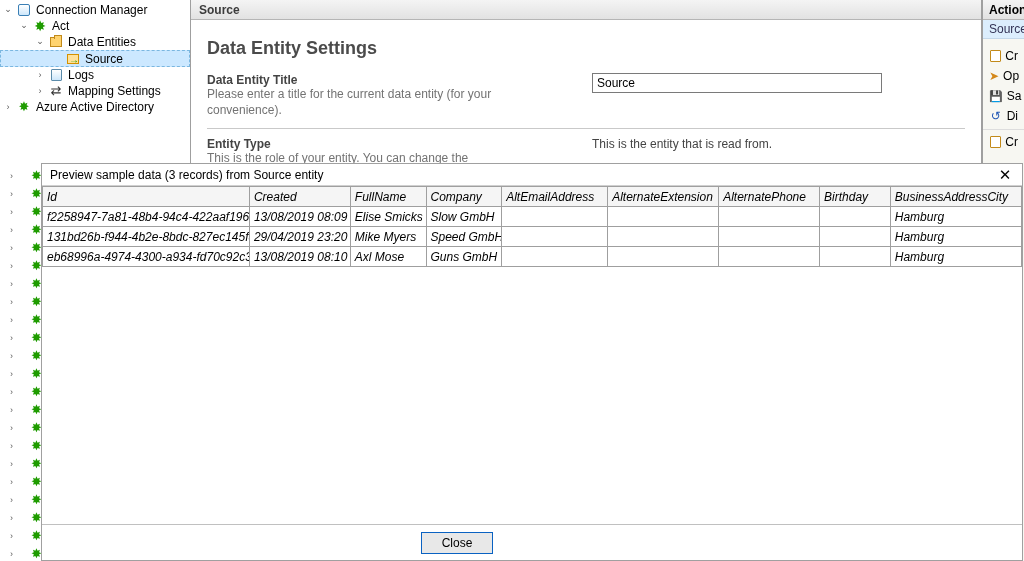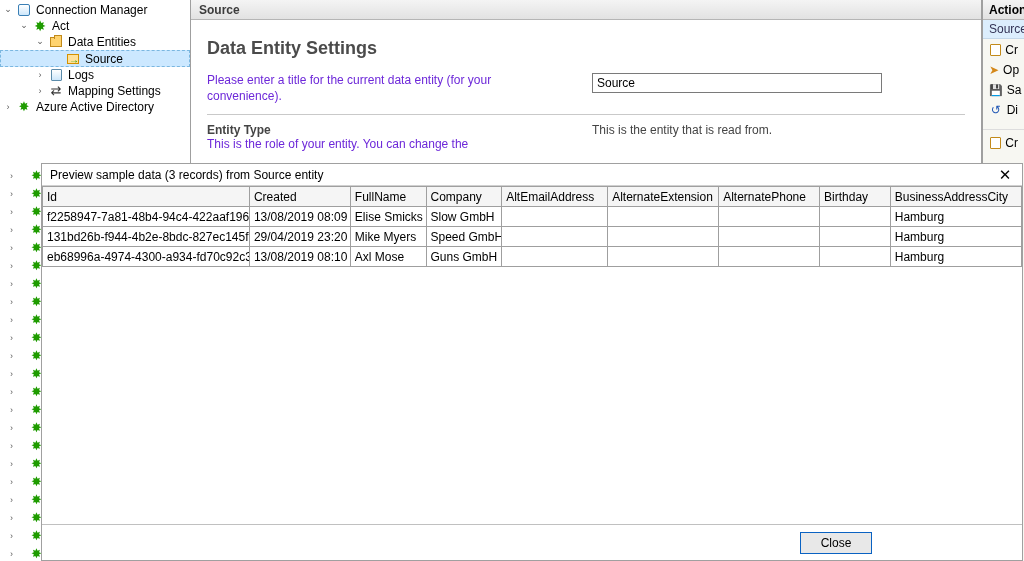--- a/index.html
+++ b/index.html
@@ -46,61 +46,61 @@
     height: 20px; background: linear-gradient(#f4f4f4,#e2e2e2); border-bottom: 1px solid #b5b5b5;
     padding: 0 8px; font-weight: bold; font-size: 12px; color: #3b3b3b; display: flex; align-items: center;
   }
   .settings {
     padding: 18px 16px 0 16px; color:#333; overflow:hidden; flex:1; position:relative;
   }
   .settings h2 { margin:0 0 14px 0; font-size: 18px; font-weight: bold; color:#4b4b4b; }
   .row { display:flex; align-items:flex-start; gap:40px; margin-bottom:10px; }
   .row .lbl { width:345px; }
   .row .lbl .title { font-weight:bold; font-size:12px; color:#444; }
-  .row .lbl .desc { font-size:12px; color:#6d28d9; line-height:1.3; }
+  .row .lbl .desc { font-size:12px; color:#737373; line-height:1.3; }
   .row .field { flex:1; }
   .row input[type=text] { width: 290px; height:20px; border:1px solid #7a7a7a; padding:0 4px; font: inherit; }
   .divider { height:1px; background:#c9c9c9; margin:8px 0 8px 0; }
   .row .static { color:#444; font-size:12px; }
 
   
   .actions {
     width: 42px;  background:#f7f7f2; border-left:1px solid #9f9f9f; overflow:hidden;
   }
   .actions-header { height:20px; background:linear-gradient(#f4f4f4,#e2e2e2); border-bottom:1px solid #b5b5b5; font-weight:bold; padding:0 6px; display:flex; align-items:center; }
   .actions-sub { background:#dceefd; font-weight:normal; padding:2px 6px; color:#335; border-bottom:1px solid #c4d8ea; }
   .actions-list { padding:4px 0; }
-  .action-item { display:flex; align-items:flex-start; height:20px; padding:0 6px; gap:4px; white-space:nowrap; }
+  .action-item { display:flex; align-items:flex-end; height:20px; padding:0 6px; gap:4px; white-space:nowrap; }
   .ai-icon { width:14px; height:14px; display:inline-flex; align-items:center; justify-content:center; font-size:12px; }
   .ai-cr { border:1px solid #c28a1a; background:#fff; width:11px; height:12px; border-radius:1px;}
   .ai-op { color:#d4881a; }
   .ai-op::before { content:"➤"; }
   .ai-sa { color:#2b5ca0; }
   .ai-sa::before { content:"💾"; font-size:11px; }
   .ai-di { color:#2157b5; }
   .ai-di::before { content:"↺"; }
 
   
   .preview {
     position: absolute; left: 41px; top: 163px; right: 1px; bottom: 0;
     display: flex; flex-direction: column; background: #fff; border: 1px solid #a0a0a0;
     z-index: 50;
   }
   .preview-title {
     height: 22px; background:#fff; padding:0 8px; display:flex; align-items:center;
     border-bottom:1px solid #d0d0d0; font-size:12px;
   }
   .preview-title .close { margin-left:auto; width:18px; height:18px; display:flex; align-items:center; justify-content:center; font-size:15px; cursor:pointer; }
-  .grid-wrap { flex:1; overflow:hidden; position:relative; }
+  .grid-wrap { flex:1; overflow:hidden; position:relative;font-style:italic; }
   table.grid { border-collapse:collapse; table-layout:fixed; width:100%; }
   table.grid th, table.grid td { border:1px solid #9f9f9f; padding:2px 4px; text-align:left; font-weight:normal; height:20px; font-size:12px; overflow:hidden; white-space:nowrap; }
   table.grid th { background:#f5f5f5; }
   .pv-scroll { position:absolute; left:4px; right:4px; bottom:28px; height:16px; overflow-x:scroll; overflow-y:hidden; }
   .pv-scroll-inner { width: 1600px; height:1px; }
-  .pv-footer { height:36px; border-top:1px solid #c0c0c0; display:flex; align-items:center; justify-content:flex-end; padding-right:150px; }
+  .pv-footer { height:36px; border-top:1px solid #c0c0c0; display:flex; align-items:center; justify-content:center; padding-right:150px; }
   .pv-footer button { width:72px; height:22px; border:1px solid #0a62c2; background:#e8e8e8; font:inherit; cursor:pointer; }
 
   
   .ghost-twisties {
     position:absolute; left:10px; top:168px; display:flex; flex-direction:column; gap:2px;
   }
   .ghost-twisties span { color:#595959; font-size:9px; height:16px; line-height:16px; }
   .ghost-twisties .g { color:#1f9c00; font-size:13px; position:relative; left:12px; }
   .ghost-twisties .row { display:flex; flex-direction:row; align-items:center; height:16px; gap:6px; margin:0;}
 </style>
@@ -282,20 +282,21 @@
       </div>
     </div>
 </div>
 
 <div class="center">
   <div class="center-header">Source</div>
   <div class="settings">
     <h2>Data Entity Settings</h2>
     <div class="row">
       <div class="lbl">
+        <div class="title">Data Entity Title</div>
         <div class="desc">Please enter a title for the current data entity (for your convenience).</div>
       </div>
       <div class="field">
         <input type="text" value="Source" style="">
       </div>
     </div>
     <div class="divider"></div>
     <div class="row">
       <div class="lbl">
         <div class="title">Entity Type</div>

